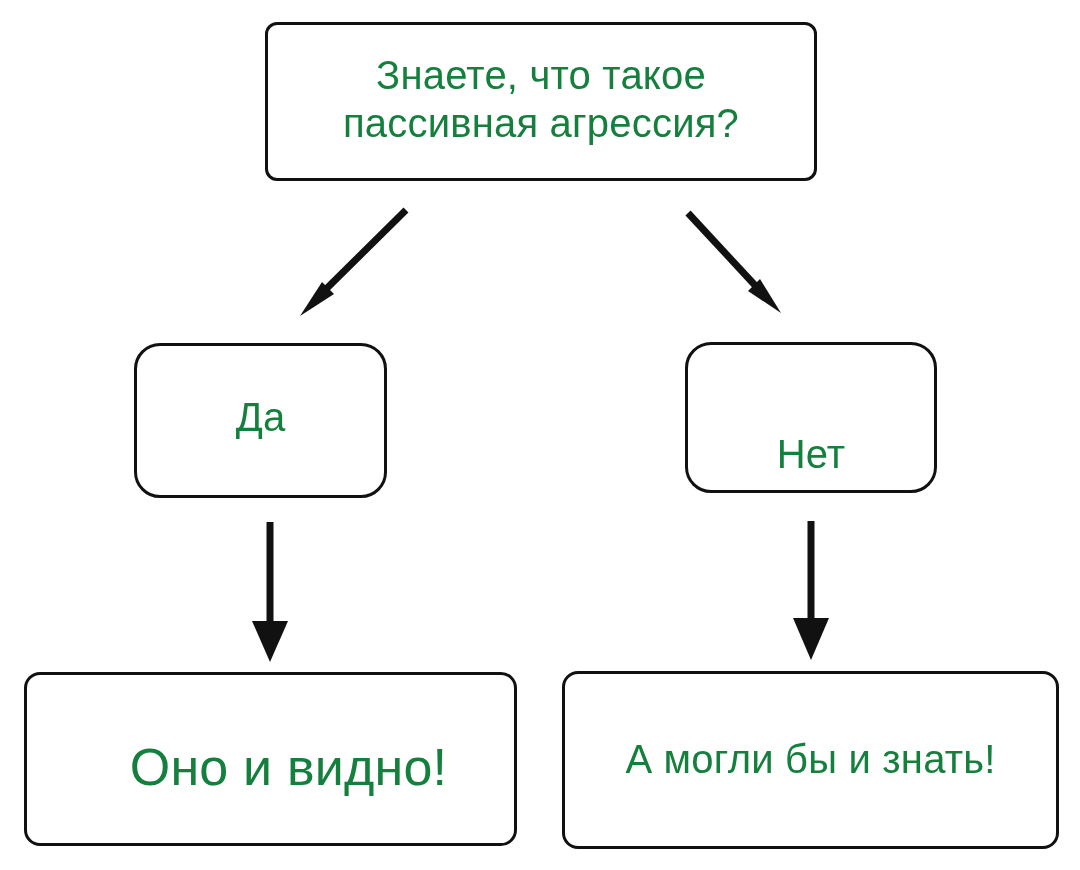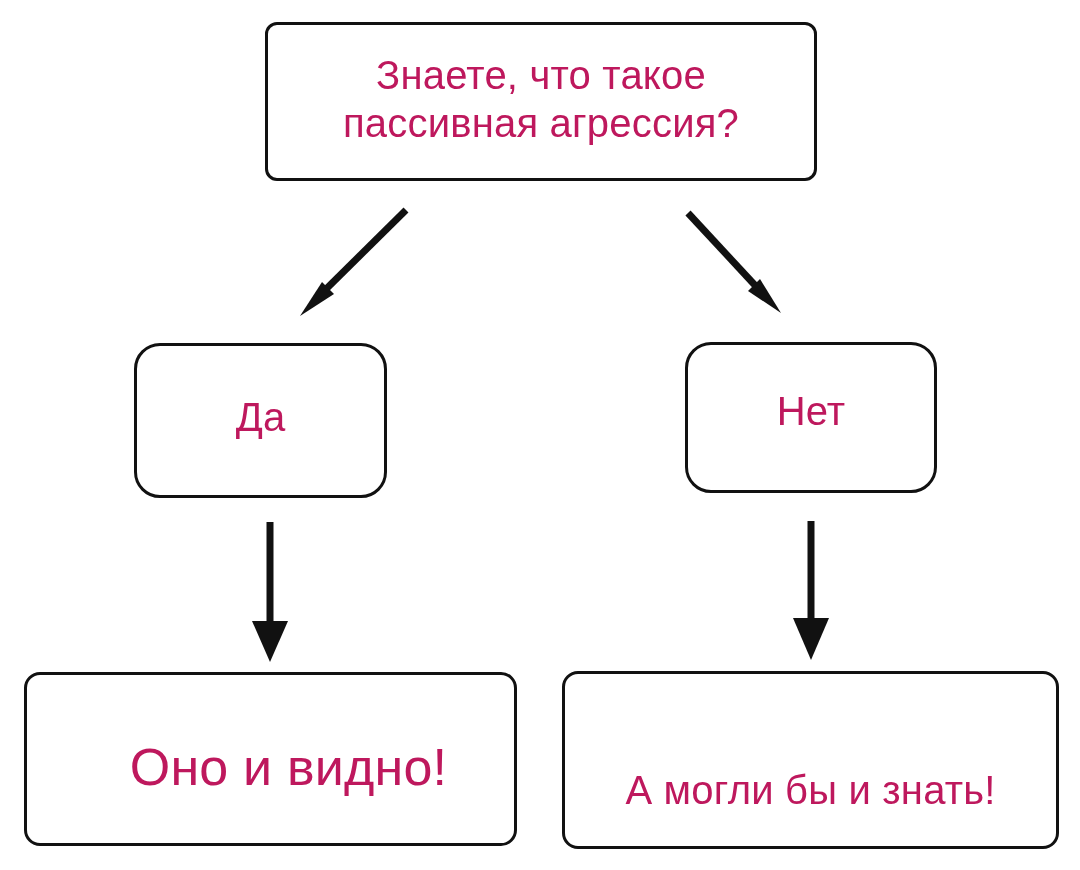--- a/index.html
+++ b/index.html
@@ -19,21 +19,21 @@
   }
   .node {
     position: absolute;
     box-sizing: border-box;
     background: #ffffff;
     border: 3px solid #111111;
     display: flex;
     justify-content: center;
   }
   .node .node-label {
-    color: #be185d;
+    color: #15803d;
     text-align: center;
     white-space: pre-line;
     line-height: 1.18;
     letter-spacing: 0.2px;
   }
 
   
   #node-question {
     left: 265px;
     top: 22px;
@@ -61,21 +61,21 @@
     padding-bottom: 6px;
   }
 
   
   #node-no {
     left: 685px;
     top: 342px;
     width: 252px;
     height: 151px;
     border-radius: 26px;
-    align-items: center;
+    align-items: flex-end;
   }
   #node-no .node-label {
     font-size: 40px;
     padding-bottom: 12px;
   }
 
   
   #node-yes-result {
     left: 24px;
     top: 672px;
@@ -90,21 +90,21 @@
     padding-left: 36px;
   }
 
   
   #node-no-result {
     left: 562px;
     top: 671px;
     width: 497px;
     height: 178px;
     border-radius: 16px;
-    align-items: center;
+    align-items: flex-start;
   }
   #node-no-result .node-label {
     font-size: 40px;
     padding-top: 62px;
   }
 
   
   .arrow-svg {
     position: absolute;
     left: 0;

